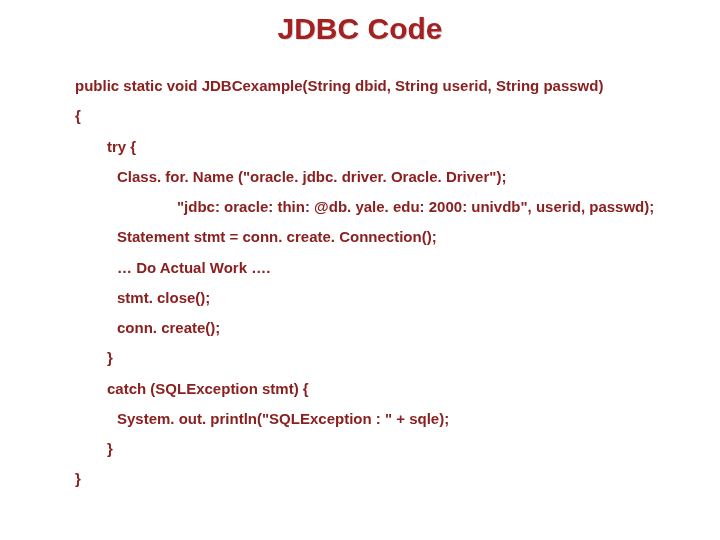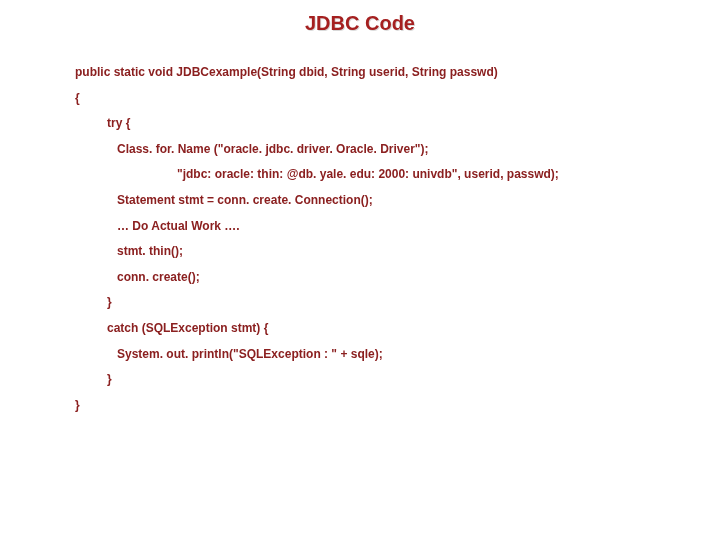--- a/index.html
+++ b/index.html
@@ -12,32 +12,32 @@
     overflow: hidden;
   }
   .slide {
     width: 720px;
     height: 540px;
     position: relative;
     box-sizing: border-box;
   }
   .title {
     text-align: center;
-    font-size: 20px;
+    font-size: 30px;
     font-weight: bold;
     color: #a52020;
     padding-top: 12px;
     padding-bottom: 28px;
     text-shadow: 1px 1px 0 rgba(0,0,0,0.15);
   }
   .code-block {
     padding-left: 75px;
     padding-right: 30px;
     font-family: Arial, Helvetica, sans-serif;
-    font-size: 12px;
+    font-size: 15px;
     font-weight: bold;
     color: #8b2020;
     line-height: 1.55;
   }
   .i0 { margin-left: 0px; }
   .i1 { margin-left: 32px; }
   .i2 { margin-left: 42px; }
   .i3 { margin-left: 102px; }
   .line { margin-bottom: 7px; }
 </style>
@@ -48,21 +48,21 @@
   <div class="title">JDBC Code</div>
 
   <div class="code-block">
     <div class="line i0">public static void JDBCexample(String dbid, String userid, String passwd)</div>
     <div class="line i0">{</div>
     <div class="line i1">try {</div>
     <div class="line i2">Class. for. Name ("oracle. jdbc. driver. Oracle. Driver");</div>
     <div class="line i3">"jdbc: oracle: thin: @db. yale. edu: 2000: univdb", userid, passwd);</div>
     <div class="line i2">Statement stmt = conn. create. Connection();</div>
     <div class="line i2">… Do Actual Work ….</div>
-    <div class="line i2">stmt. thin();</div>
+    <div class="line i2">stmt. close();</div>
     <div class="line i2">conn. create();</div>
     <div class="line i1">}</div>
     <div class="line i1">catch (SQLException stmt) {</div>
     <div class="line i2">System. out. println("SQLException : " + sqle);</div>
     <div class="line i1">}</div>
     <div class="line i0">}</div>
   </div>
 </div>
 
 </body></html>

